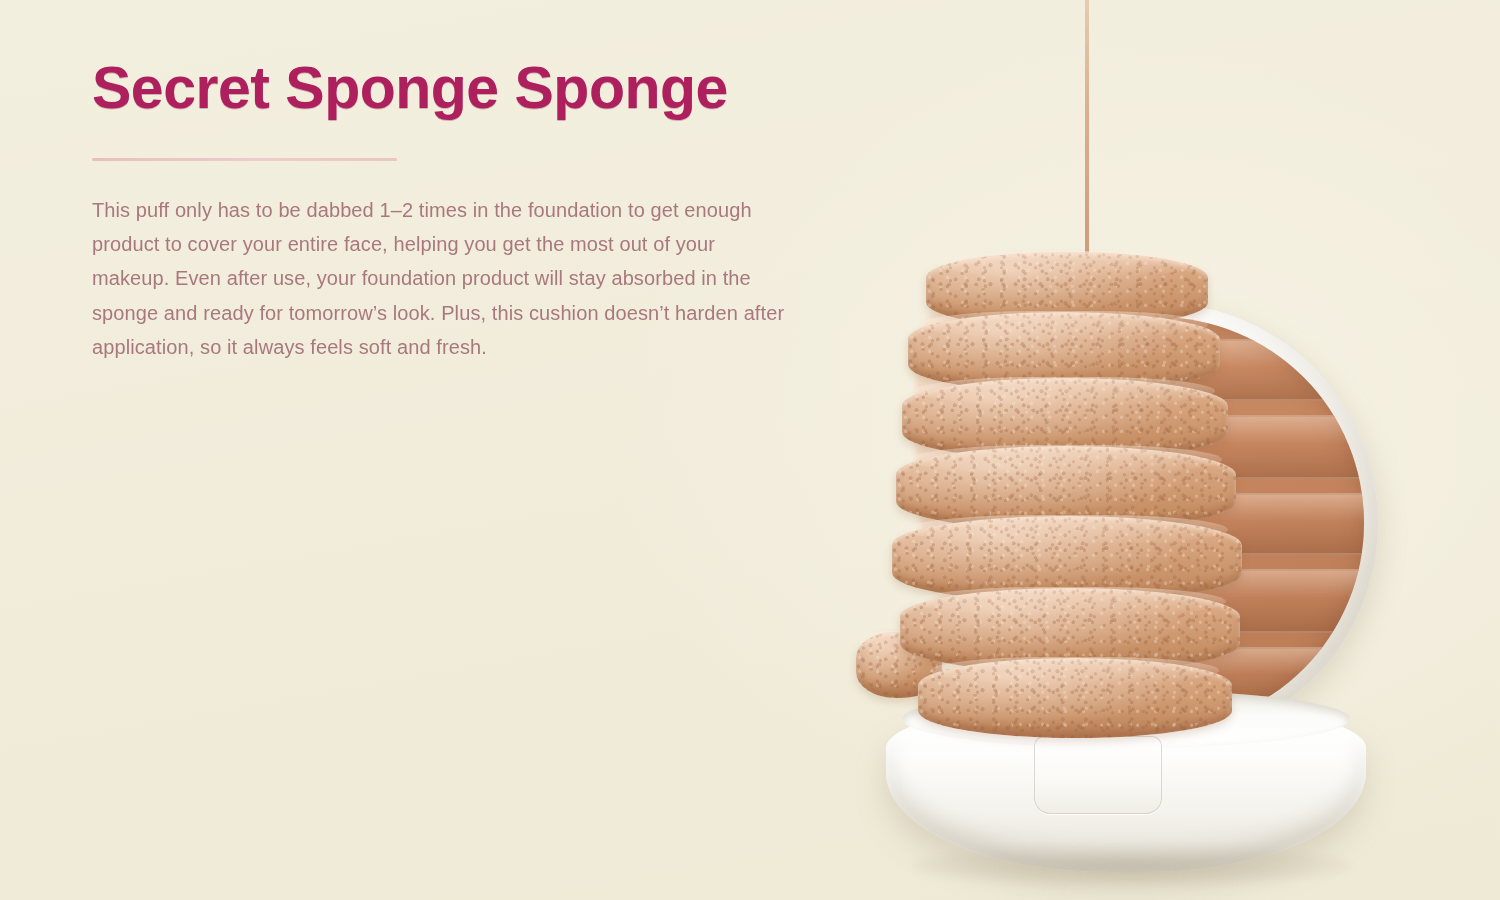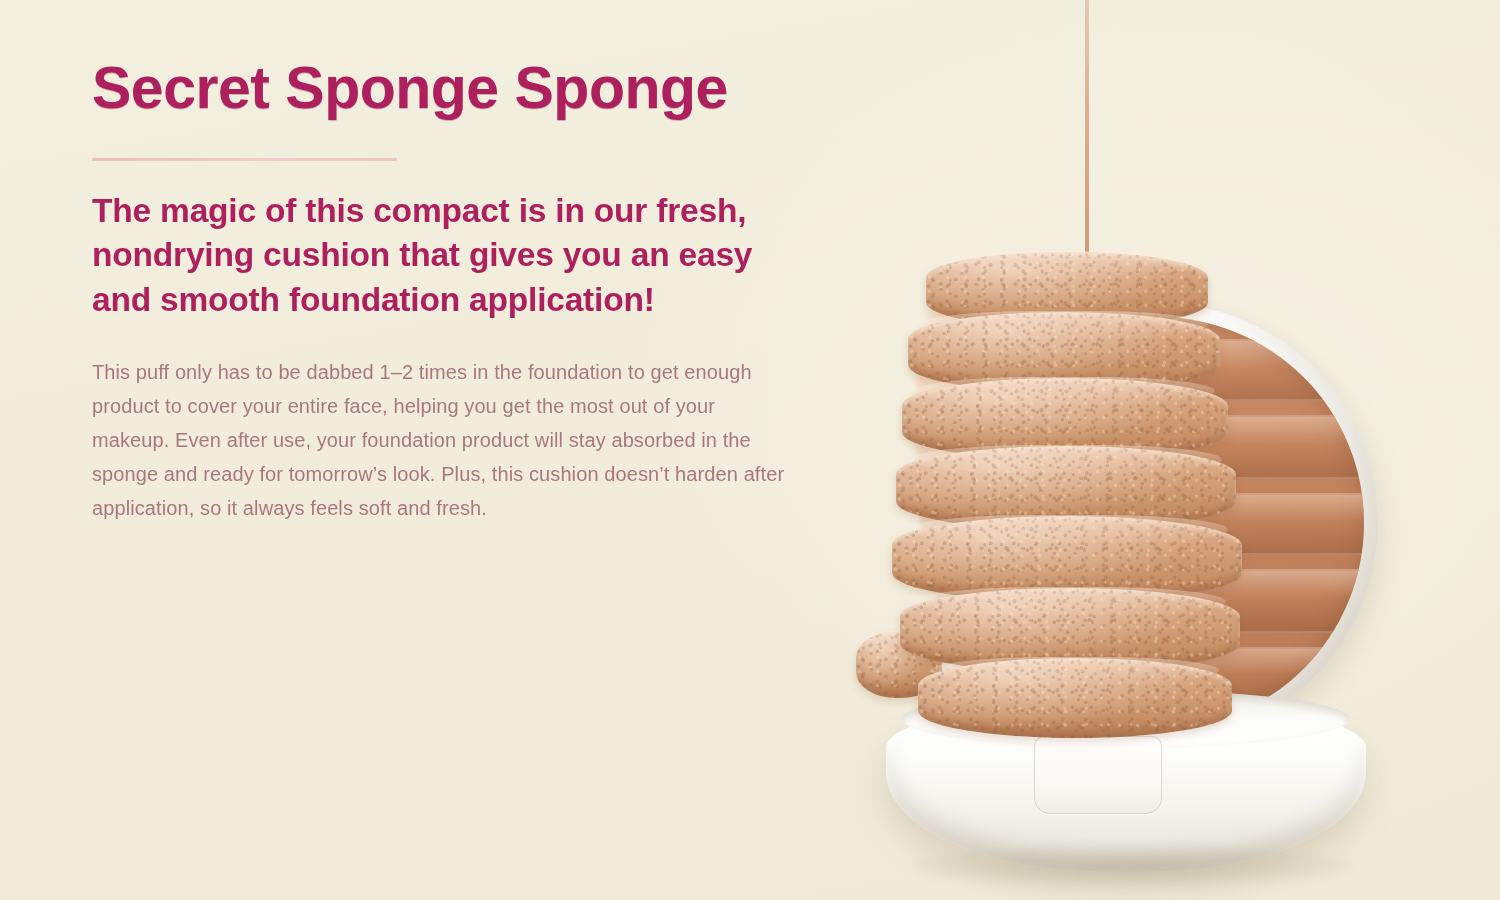--- a/index.html
+++ b/index.html
@@ -262,21 +262,20 @@
 <body>
 
 <div id="banner">
 
   <div class="text-col">
 
     <h1 class="headline">Secret Sponge Sponge</h1>
 
     <div class="divider"></div>
 
-    <h2 class="subhead">The magic of this compact is in our fresh, nondrying cushion that gives you an easy and smooth foundation application!</h2>
 
     <p class="body-copy">This puff only has to be dabbed 1–2 times in the foundation to get enough product to cover your entire face, helping you get the most out of your makeup. Even after use, your foundation product will stay absorbed in the sponge and ready for tomorrow’s look. Plus, this cushion doesn’t harden after application, so it always feels soft and fresh.</p>
   </div>
 
   <div class="product">
 
     <div class="drip-stream"></div>
 
     <div class="lid">
       <div class="lid-well">

